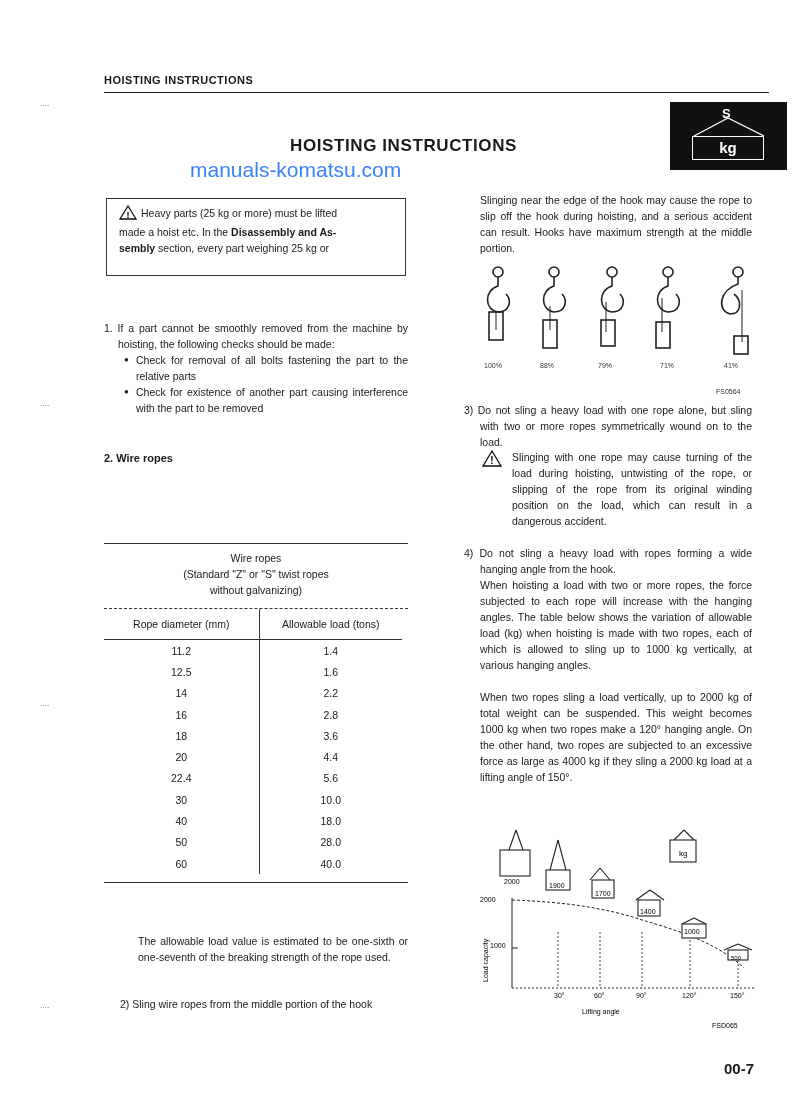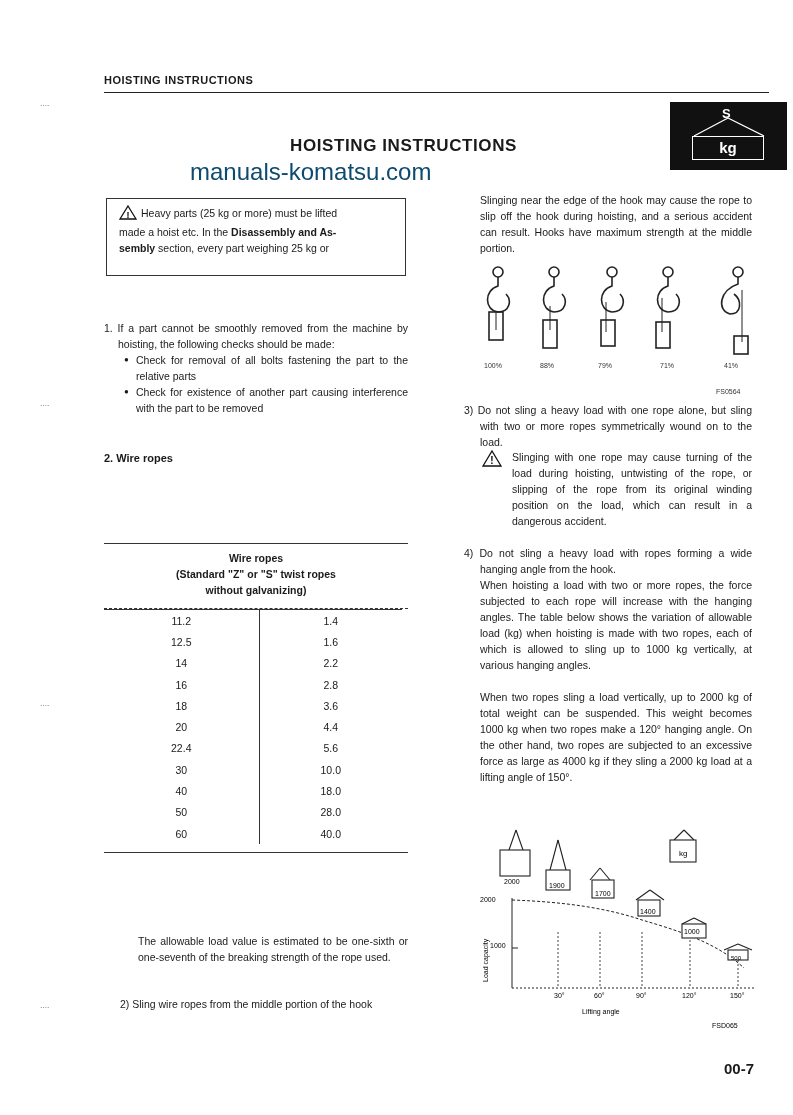--- a/index.html
+++ b/index.html
@@ -2,21 +2,21 @@
 <html><head>
 <meta charset="utf-8">
 <style>
   * { box-sizing: border-box; margin: 0; padding: 0; }
   html, body { width: 793px; height: 1115px; background: #ffffff; overflow: hidden; }
   body { position: relative; font-family: "Liberation Sans", sans-serif; color: #1a1a1a; font-size: 11px; }
   .abs { position: absolute; }
   .hdr { left: 104px; top: 74px; font-size: 11px; font-weight: bold; letter-spacing: 0.5px; }
   .hdr-rule { left: 104px; top: 92px; width: 665px; height: 1px; background: #222; }
   .title { left: 290px; top: 136px; font-size: 17px; font-weight: bold; letter-spacing: 0.6px; }
-  .watermark { left: 190px; top: 158px; font-size: 24px; color: #0c4a6e; }
+  .watermark { left: 190px; top: 158px; font-size: 21px; color: #3b82f6; }
   .kg-badge { left: 670px; top: 102px; width: 117px; height: 68px; background: #111; }
   .kg-badge .inner { position: absolute; left: 22px; top: 34px; width: 72px; height: 24px; border: 1.5px solid #fff; color: #fff; font-size: 15px; font-weight: bold; text-align: center; line-height: 21px; }
   .kg-badge .s { position: absolute; left: 52px; top: 4px; color: #fff; font-size: 13px; font-weight: bold; }
   .kg-badge svg { position: absolute; left: 0; top: 0; }
   .warn-box { left: 106px; top: 198px; width: 300px; height: 78px; border: 1px solid #333; padding: 6px 8px 6px 12px; font-size: 10.5px; line-height: 16px; }
   .warn-box .tri { display: inline-block; vertical-align: -3px; margin-right: 4px; }
   .kgsym { display: inline-block; border: 1px dashed #333; font-size: 8px; padding: 0 2px; line-height: 10px; vertical-align: -2px; }
   .para { font-size: 10.5px; line-height: 16px; text-align: justify; }
   .bullet { position: relative; padding-left: 14px; }
   .bullet::before { content: "\25CF"; position: absolute; left: 2px; top: 0; font-size: 8px; }
@@ -72,28 +72,32 @@
   <div class="bullet" style="margin-left:18px;">Check for removal of all bolts fastening the part to the relative parts</div>
   <div class="bullet" style="margin-left:18px;">Check for existence of another part causing interference with the part to be removed</div>
 </div>
 
 <div class="abs para" style="left:104px;top:450px;width:304px;">
   <div class="h2">2. Wire ropes</div>
 </div>
 
 <div class="abs" style="left:104px;top:543px;width:304px;">
   <div class="rule"></div>
-  <div style="text-align:center;font-size:10.5px;line-height:16px;margin-top:6px;font-weight:bold;">
+  <div style="text-align:center;font-size:10.5px;line-height:16px;margin-top:6px;">
     <div>Wire ropes</div>
     <div>(Standard "Z" or "S" twist ropes</div>
     <div>without galvanizing)</div>
   </div>
   <div class="dash" style="margin-top:10px;"></div>
   <table class="wr">
     <tbody>
+        <tr>
+      <td class="c1" style="height:30px;">Rope diameter (mm)</td>
+      <td class="c2" style="height:30px;">Allowable load (tons)</td>
+    </tr>
     <tr>
           <td colspan="2" style="height:1px;padding:0;">
             <div class="rule"></div>
           </td>
         </tr>
     <tr>
           <td class="c1">11.2</td>
           <td class="c2">1.4</td>
         </tr>
     <tr>

